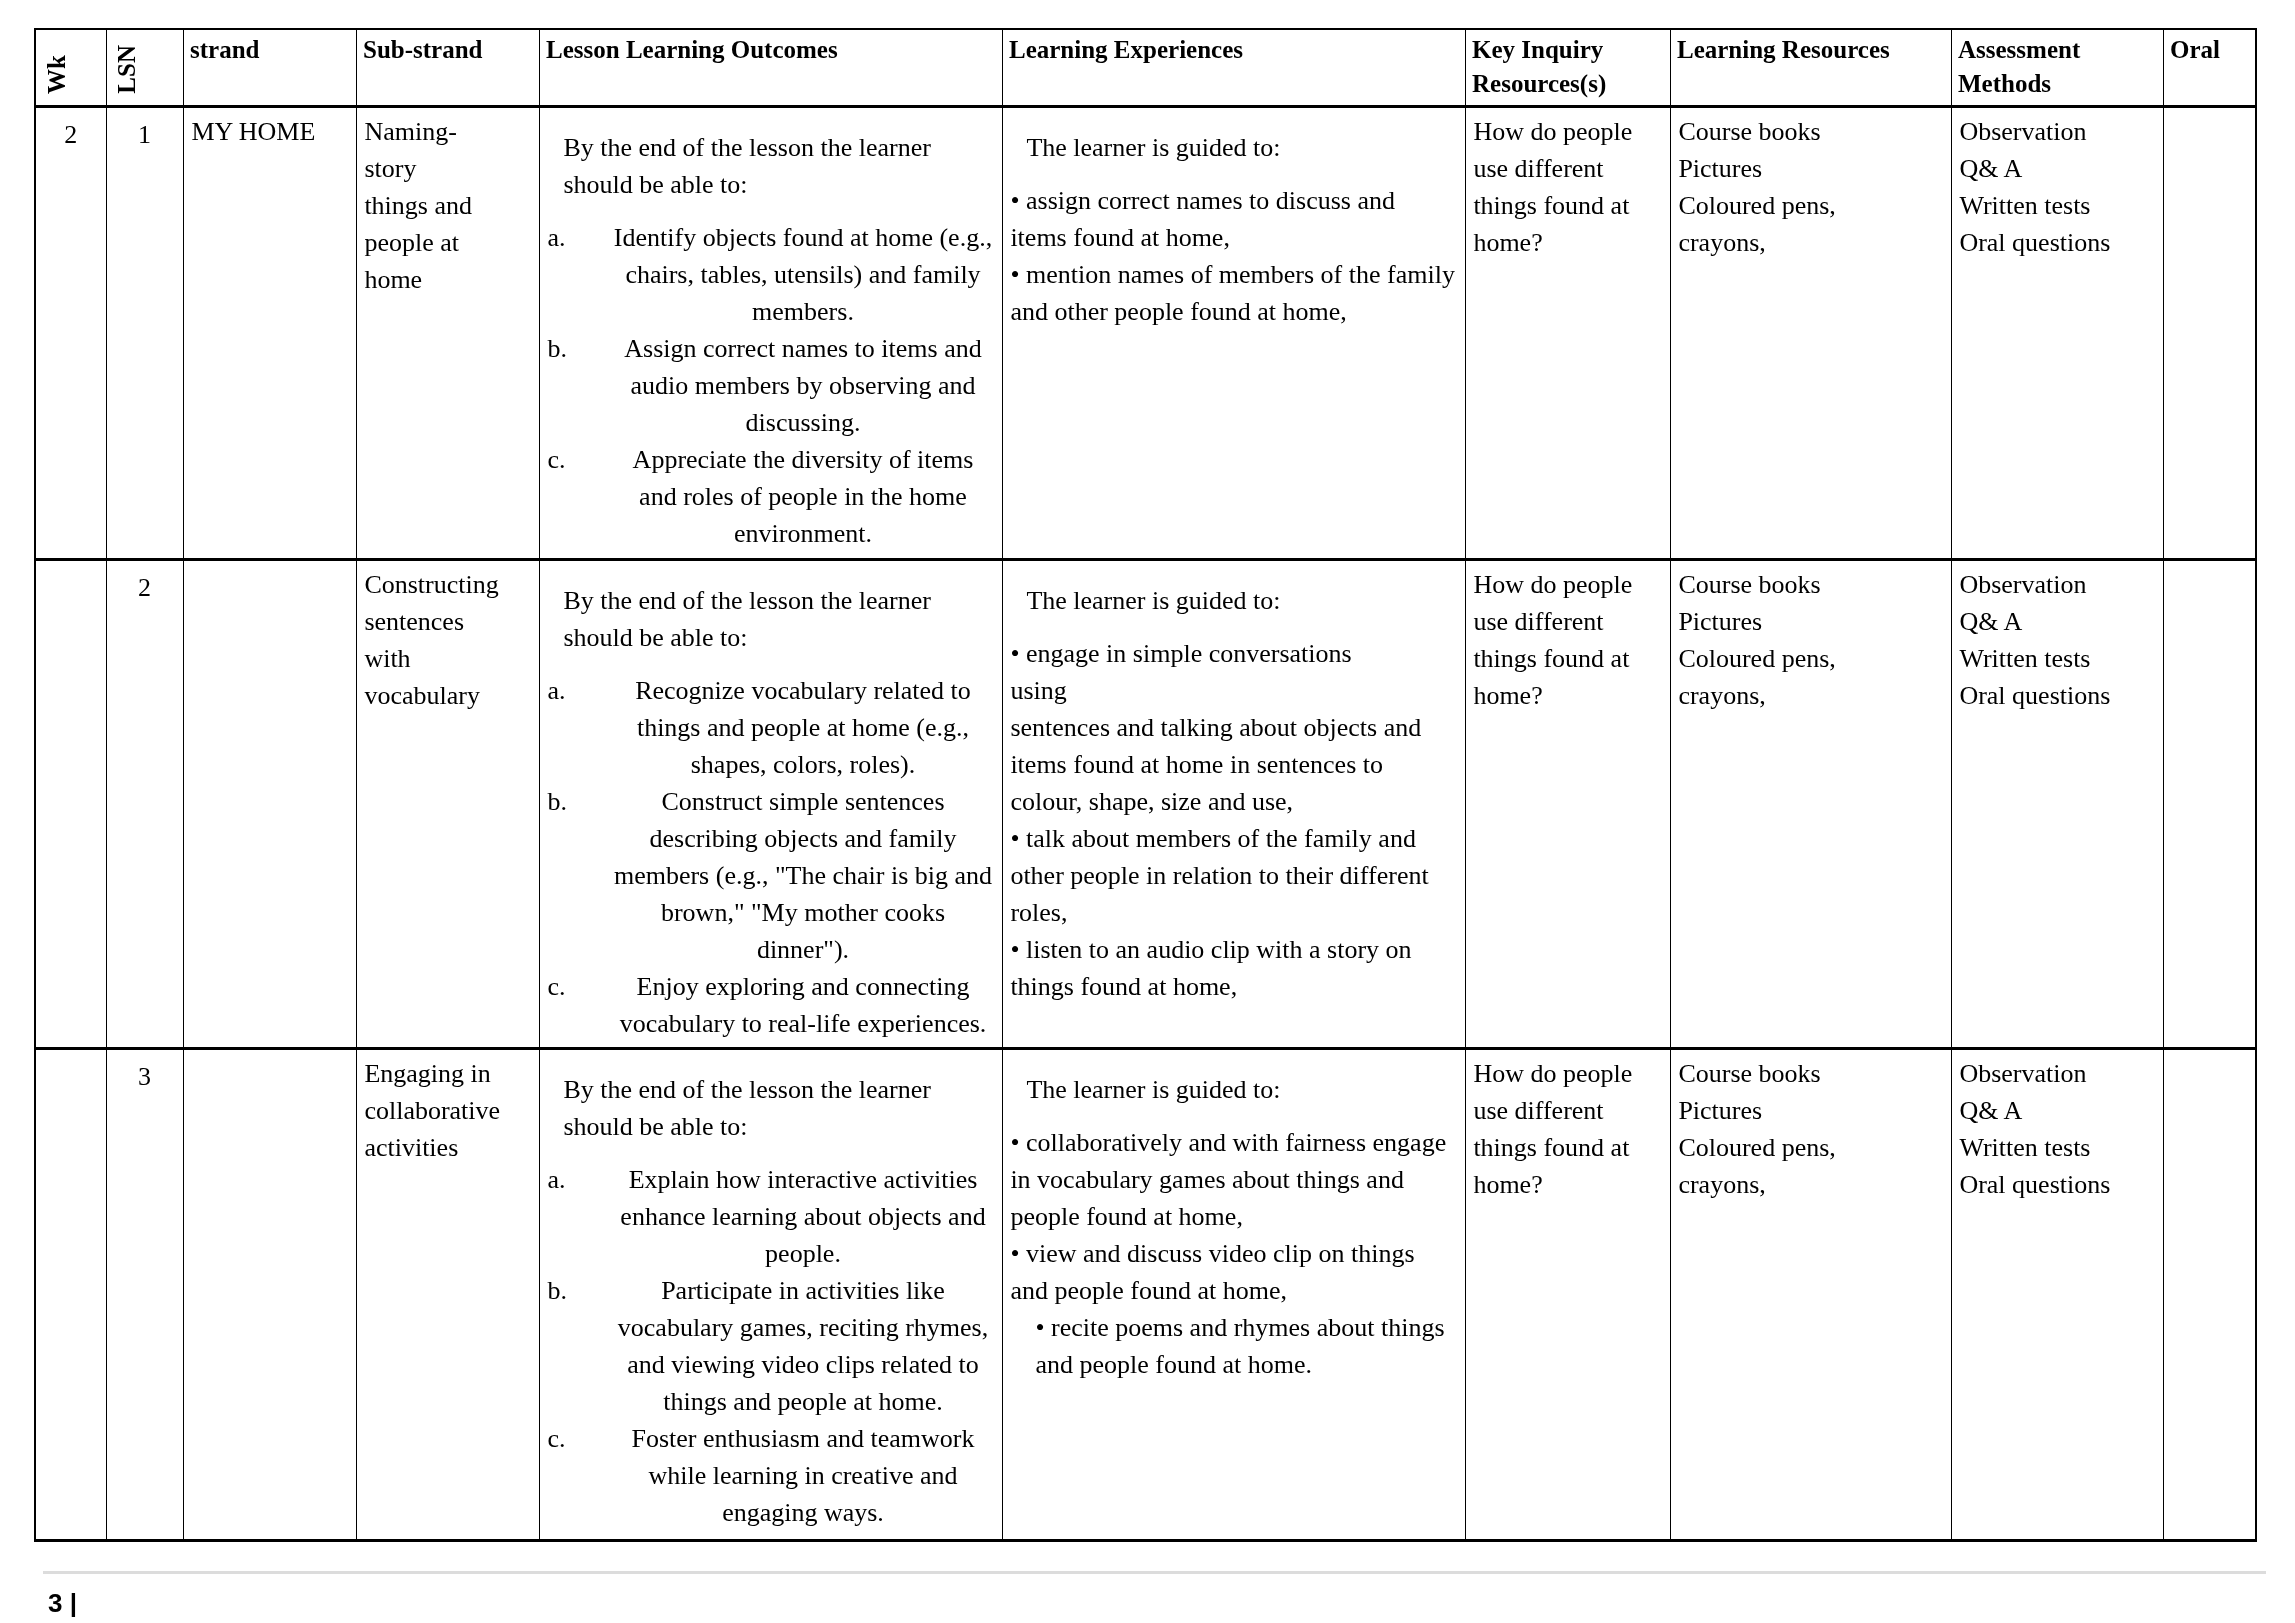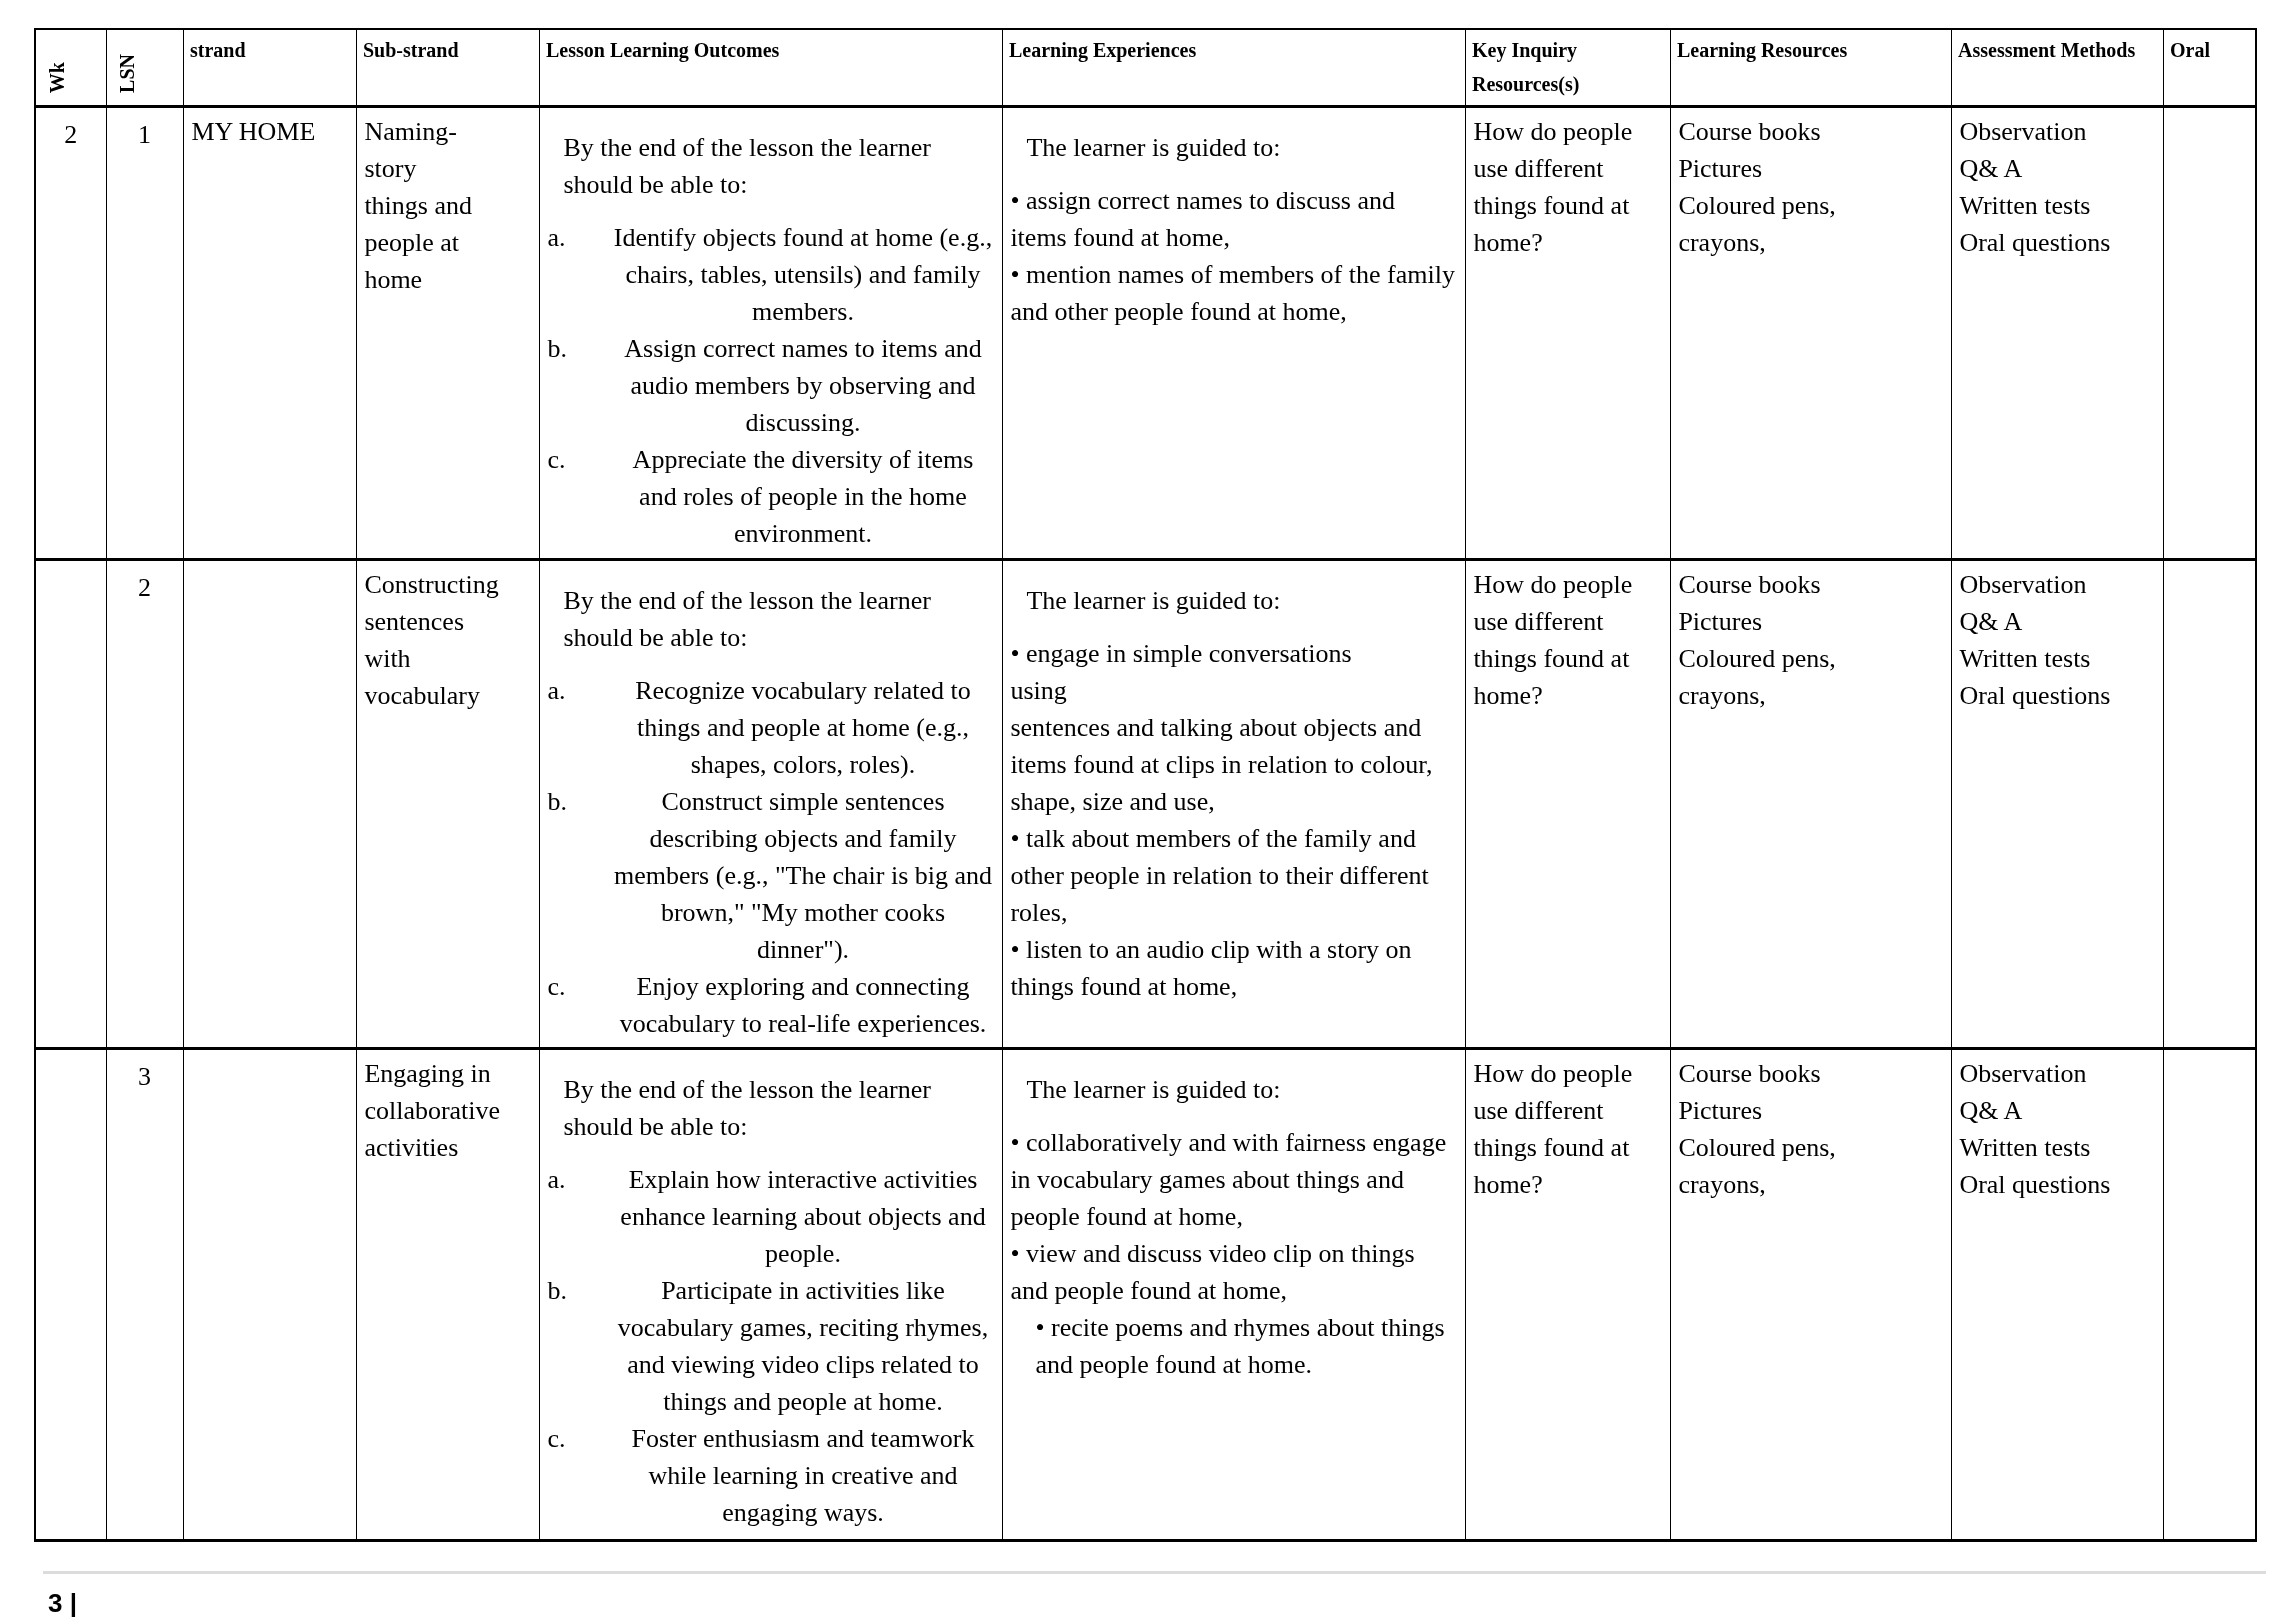--- a/index.html
+++ b/index.html
@@ -26,21 +26,21 @@
     border: 1.3px solid #000;
   }
   table.sow {
     border-top-width: 2.6px;
     border-left-width: 2px;
     border-right-width: 2px;
     border-bottom-width: 2.6px;
   }
   th {
     font-weight: bold;
-    font-size: 20px;
+    font-size: 25px;
     line-height: 34px;
     text-align: left;
     vertical-align: top;
     padding: 3.9px 6.5px;
     border-bottom-width: 3.3px !important;
   }
   td {
     vertical-align: top;
     padding: 5.2px 7.9px 5.2px 7.9px;
     border-bottom-width: 3.3px !important;
@@ -175,21 +175,21 @@
           </div>
         <div class="oitem">
             <span class="omark">c.</span>
             <span class="otext">Enjoy exploring and connecting vocabulary to real-life experiences.</span>
           </div>
       </td>
       <td>
         <div class="intro">The learner is guided to:</div>
         <div class="bullet">engage in simple conversations
 using
-sentences and talking about objects and items found at clips in relation to colour, shape, size and use,</div>
+sentences and talking about objects and items found at home in sentences to colour, shape, size and use,</div>
         <div class="bullet">talk about members of the family and other people in relation to their different roles,</div>
         <div class="bullet">listen to an audio clip with a story on things found at home,</div>
       </td>
       <td class="pre">How do people
 use different
 things found at
 home?</td>
       <td class="pre">Course books
 Pictures
 Coloured pens,

